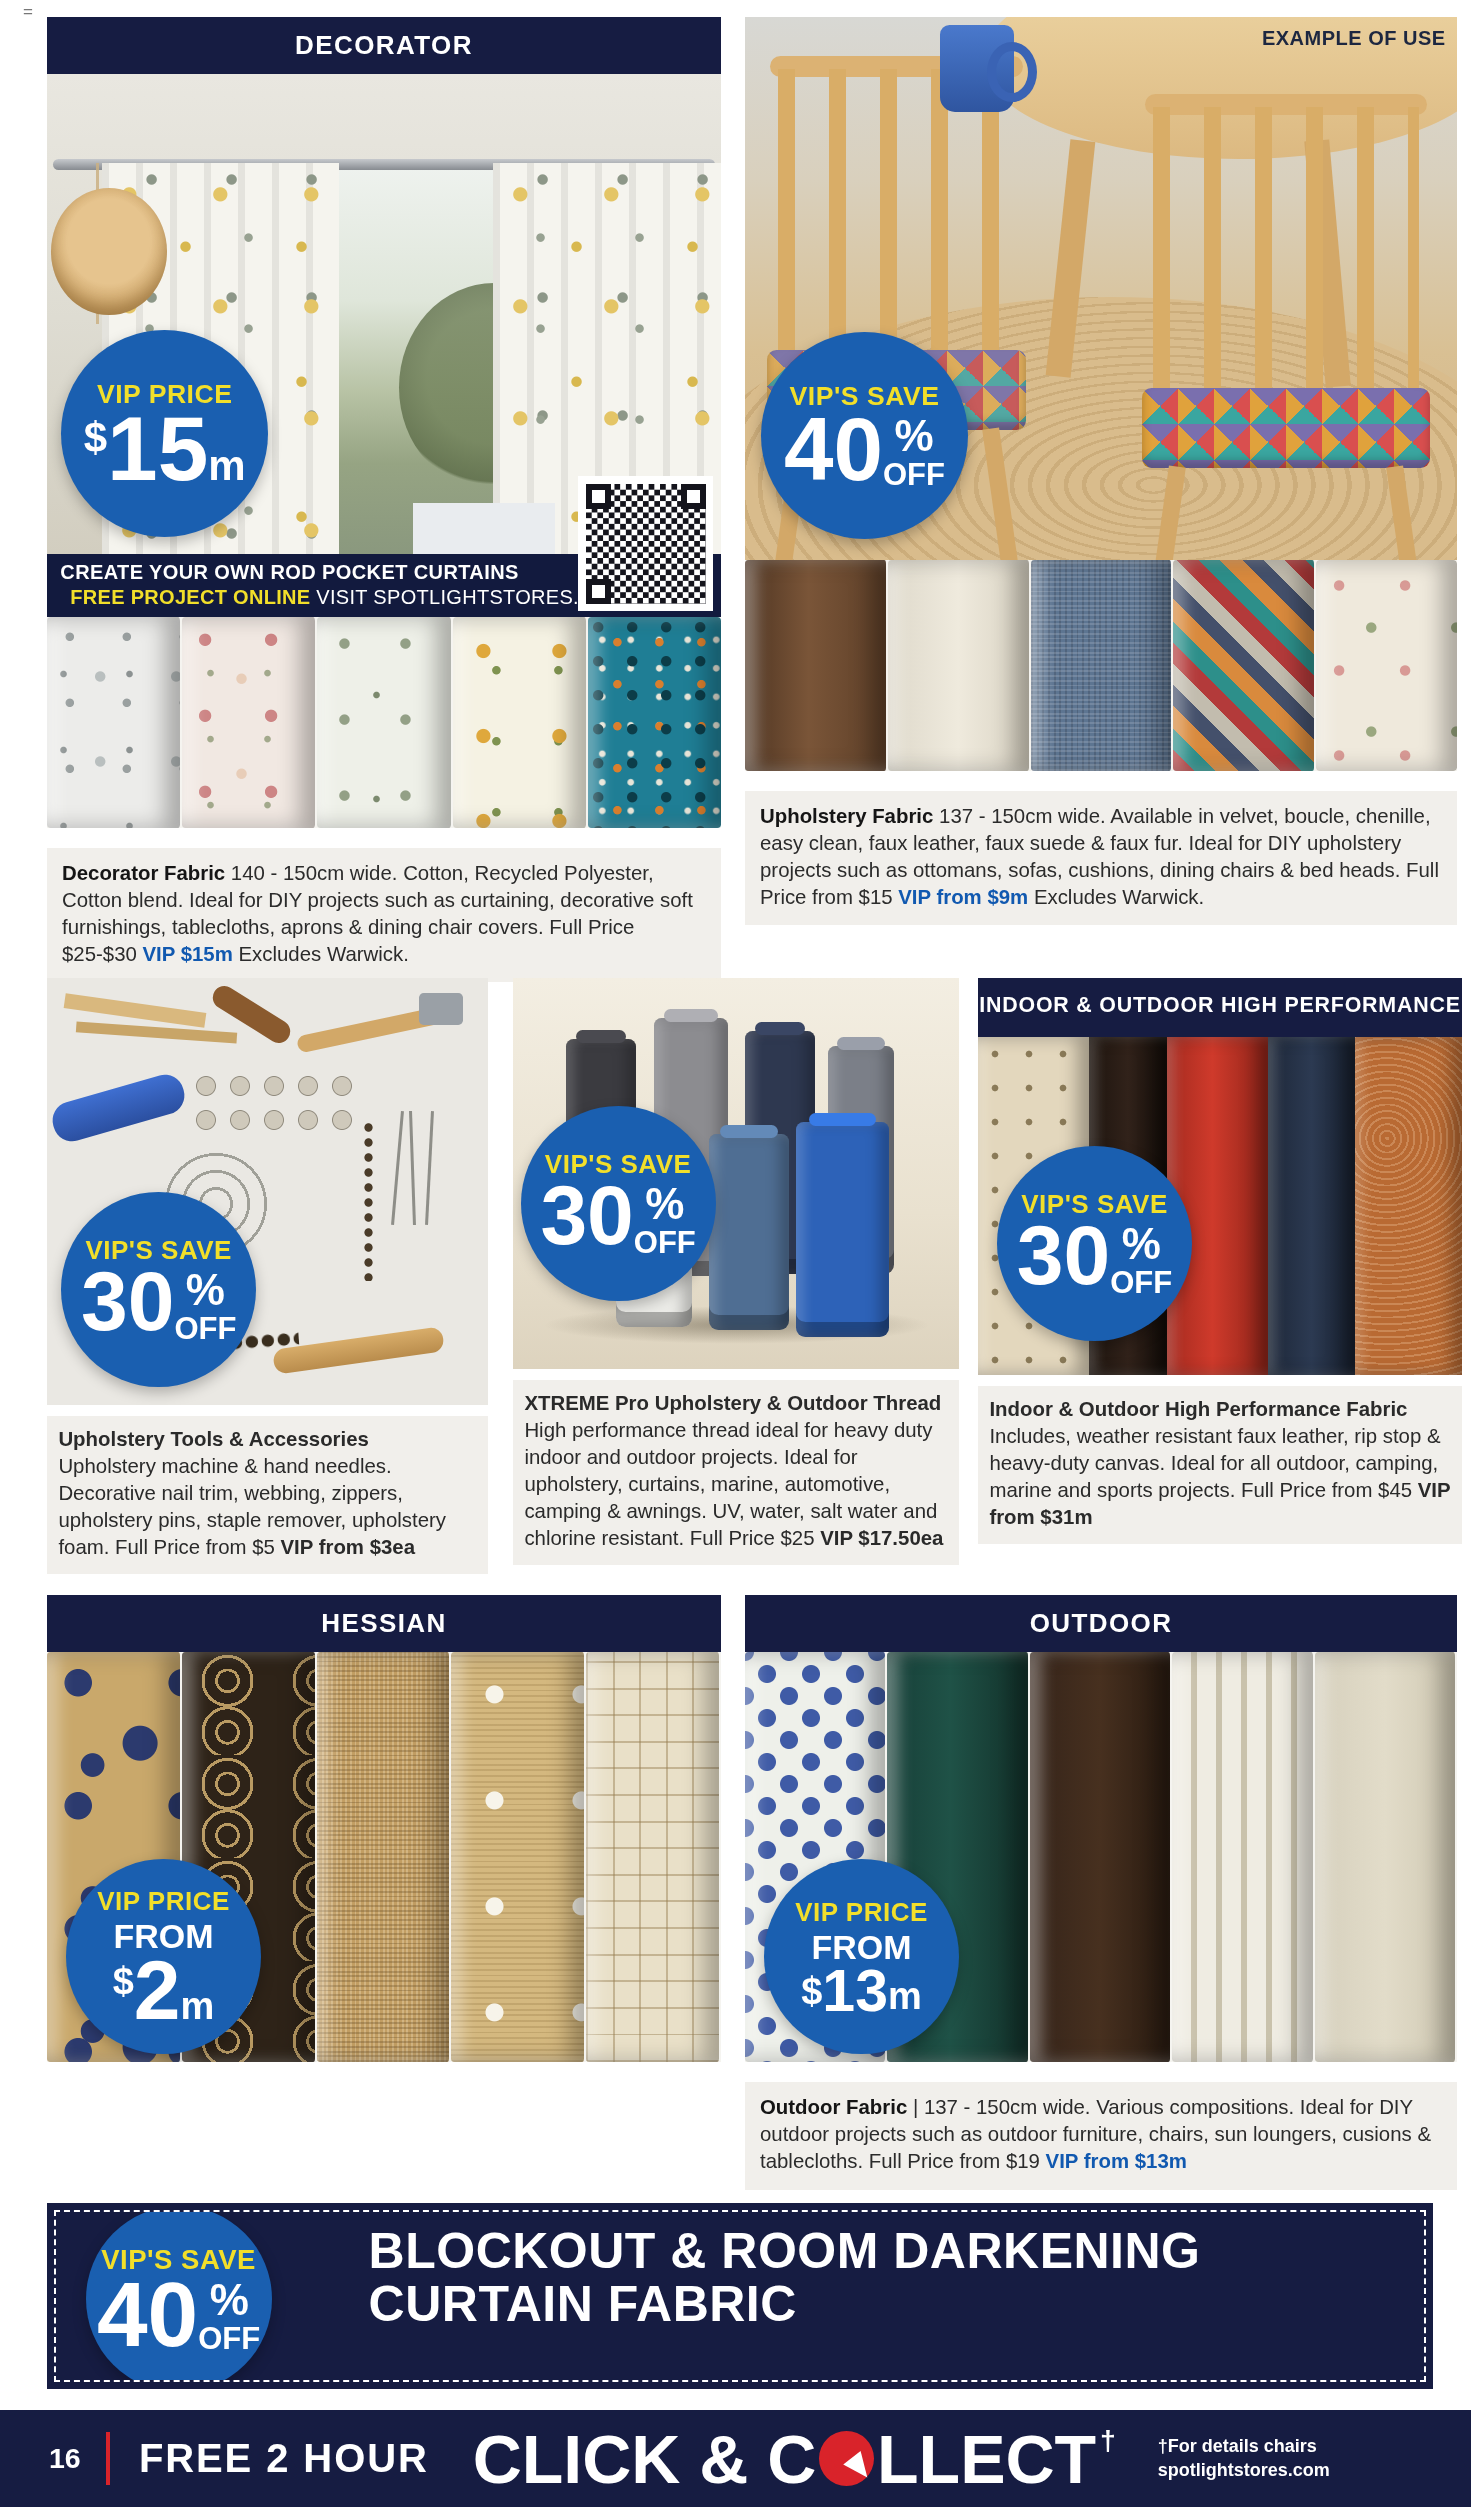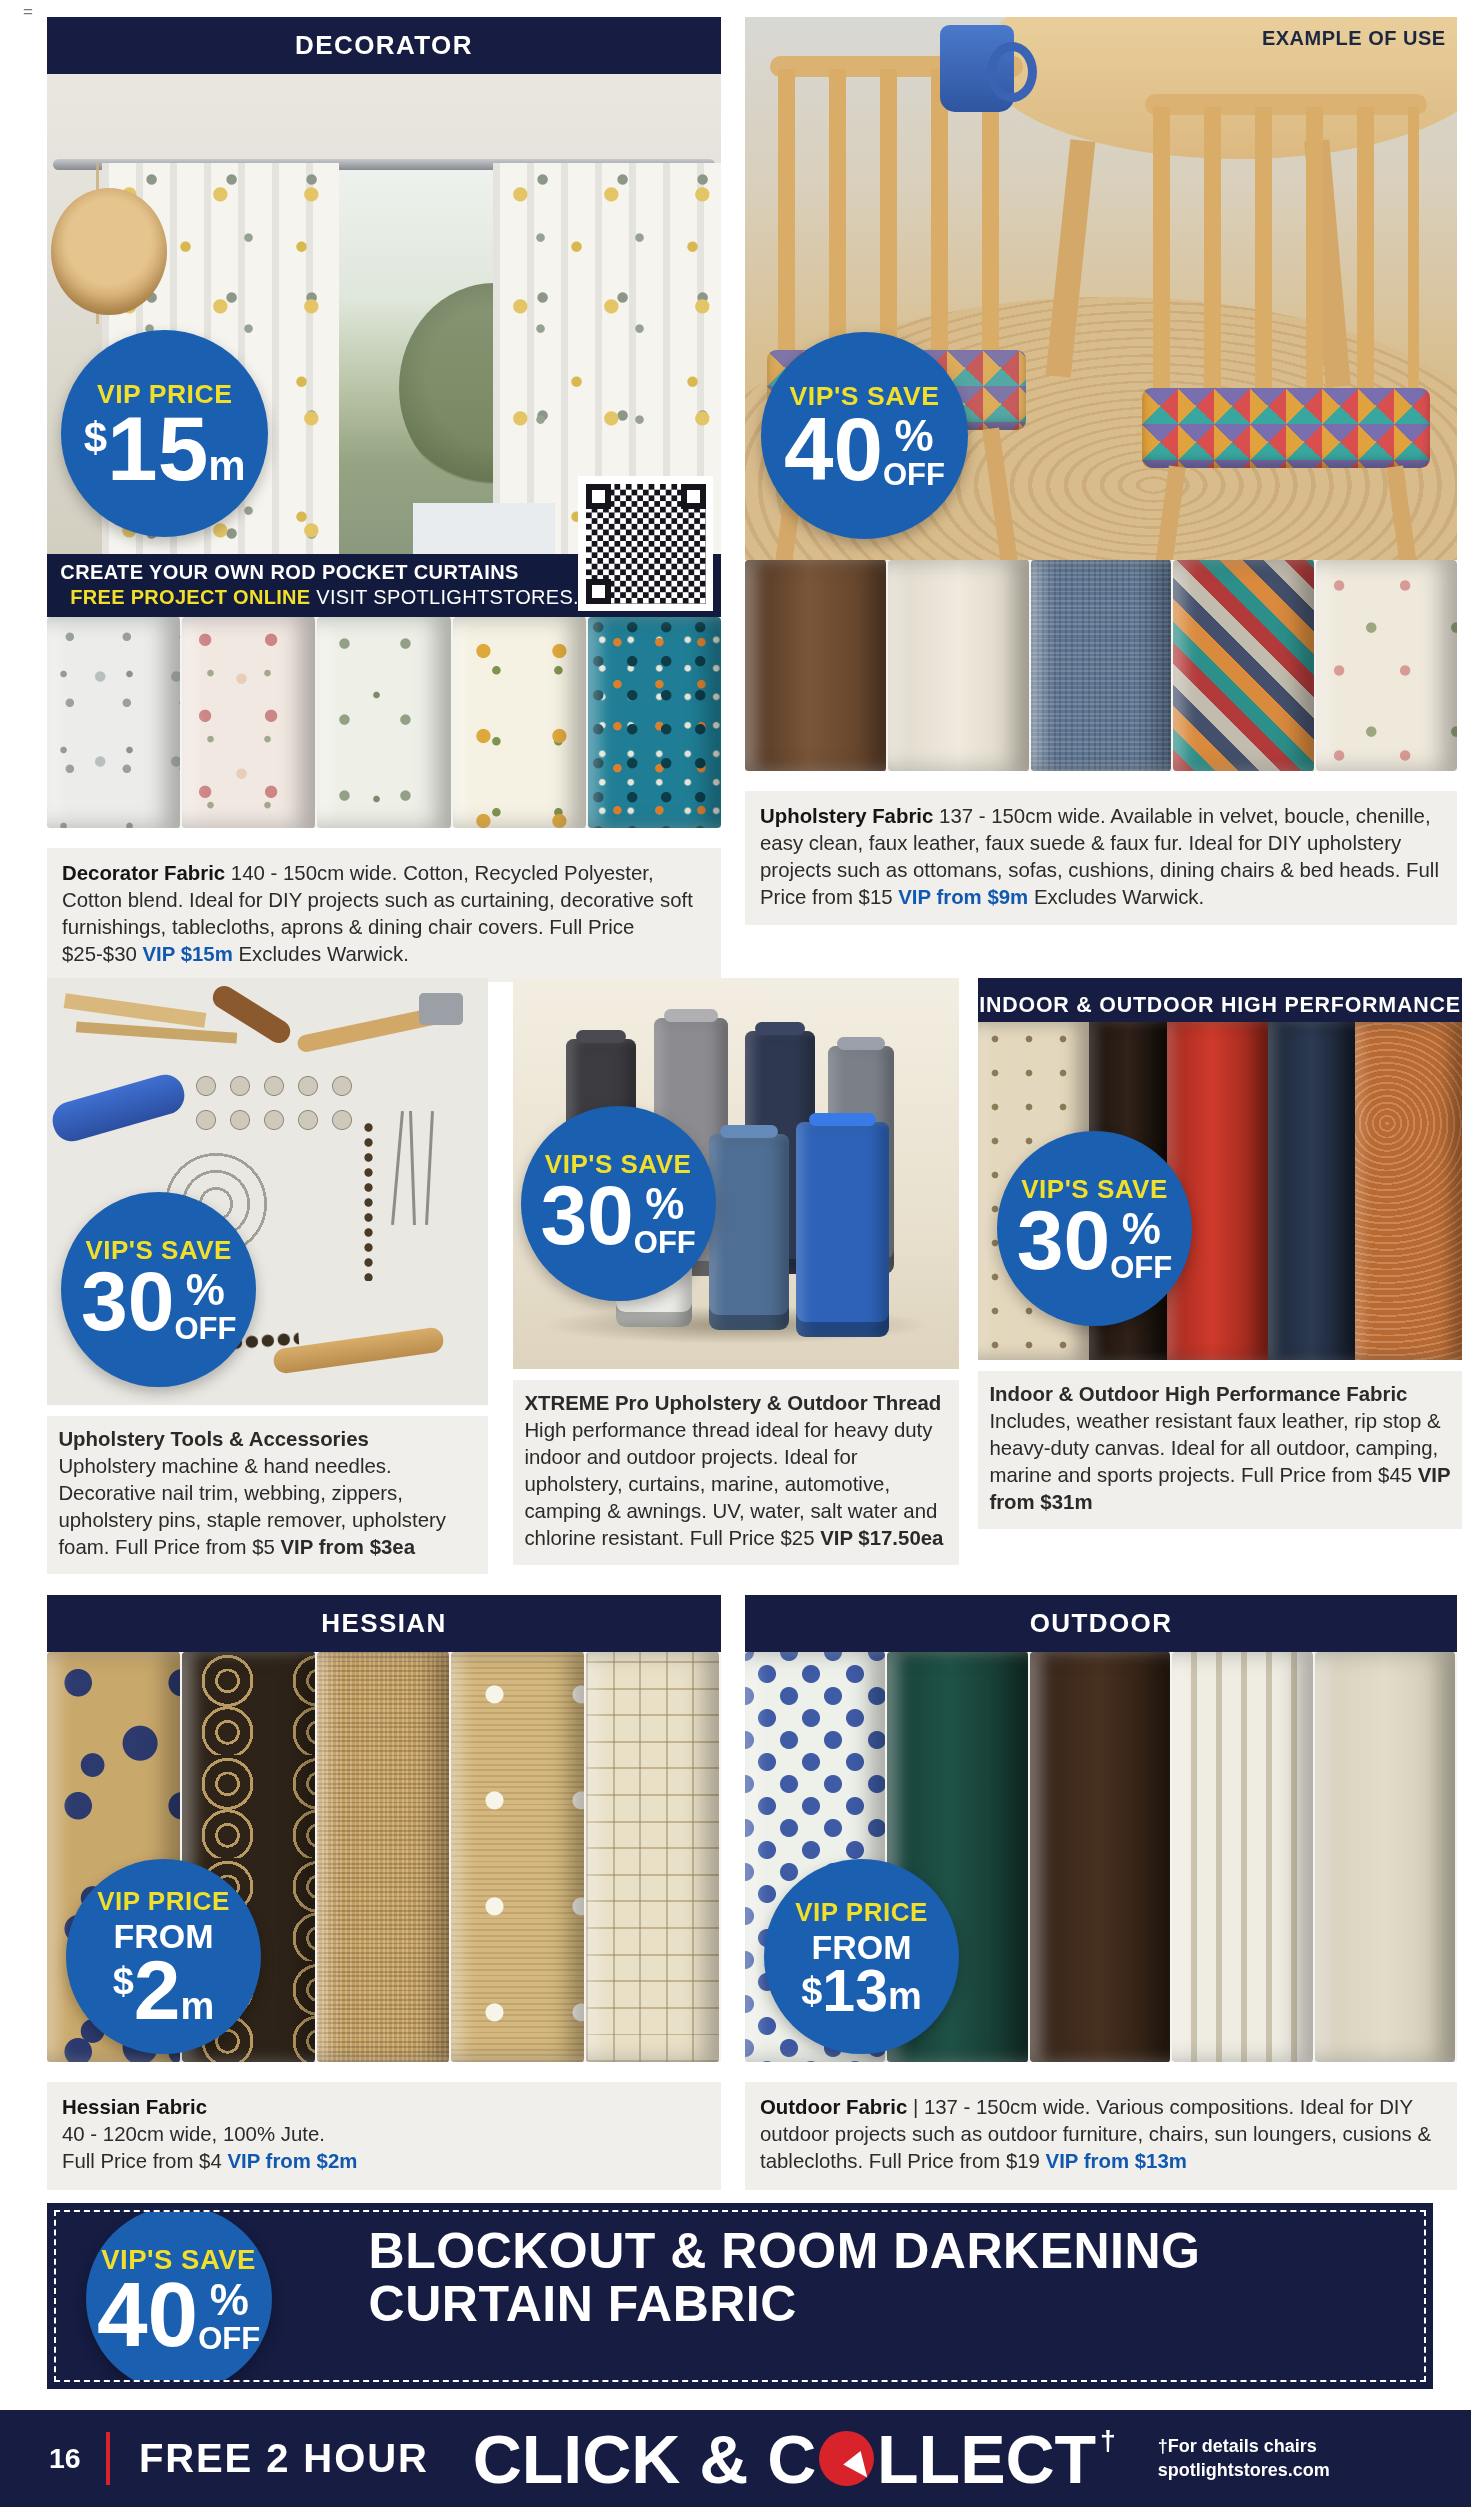--- a/index.html
+++ b/index.html
@@ -142,21 +142,21 @@
   .spool:before{content:"";position:absolute;left:14%;right:14%;top:-9.5px;height:13.3px;border-radius:6.6px;background:inherit;filter:brightness(1.25);}
   .sp1{left:53px;top:61px;width:70px;height:237px;background:#3b3b40;}
   .sp2{left:141px;top:40px;width:74px;height:258px;background:#8c8c90;}
   .sp3{left:232px;top:53px;width:70px;height:243px;background:#2e3850;}
   .sp4{left:315px;top:68px;width:66px;height:228px;background:#7b7f88;}
   .sp5{left:103px;top:167px;width:76px;height:182px;background:#ebebe7;}
   .sp6{left:196px;top:156px;width:80px;height:196px;background:#4f6e93;}
   .sp7{left:283px;top:144px;width:93px;height:215px;background:#2d62b8;}
 
   #perf{left:978px;top:978px;width:484px;}
-  #perf .hdr{height:44px;line-height:55px;font-size:21.4px;letter-spacing:0.8px;}
+  #perf .hdr{height:59px;line-height:55px;font-size:21.4px;letter-spacing:0.8px;}
   .perf-img{height:338px;display:flex;}
   .p-roll{box-shadow:inset -11.4px 0 17px rgba(0,0,0,.3), inset 7.6px 0 11.4px rgba(255,255,255,.2);}
   .p1{flex-basis:23%;background-color:#e3d7bd;background-image:radial-gradient(circle,#8a7a58 2.8px,transparent 3.8px);background-size:34px 34px;}
   .p2{flex-basis:16%;background:linear-gradient(90deg,#1d140e,#31221a 50%,#120c08);}
   .p3{flex-basis:21%;background:linear-gradient(90deg,#a32a1f,#cf3a2b 45%,#8f2419);}
   .p4{flex-basis:18%;background:linear-gradient(90deg,#1d2738,#2c3a52 50%,#161e2c);}
   .p5{flex-basis:22%;background-color:#b96a33;background-image:repeating-radial-gradient(circle at 30% 30%,rgba(255,225,190,.25) 0 1.9px,transparent 1.9px 6.6px);}
 
   .mid-desc{font-size:20.4px;line-height:1.32;margin-top:11.4px;padding:9.5px 11.4px 13.3px;background:#f1efeb;}
 
@@ -387,21 +387,20 @@
       <div class="circle-badge badge-md" style="left:19px;top:207px;">
         <div class="b-label">VIP PRICE</div>
         <div class="from">FROM</div>
         <div class="price-line">
           <span class="cur">$</span>
           <span class="amt">2</span>
           <span class="unit">m</span>
         </div>
       </div>
     </div>
-    <p class="desc"><b>Hessian Fabric</b><br><span>40 - 120cm wide, 100% Jute.</span><br><span>Full Price from $4 </span><b class="vip">VIP from $2m</b></p>
   </section>
 
   <section class="sec" id="outdoor-sec">
     <div class="hdr">OUTDOOR</div>
     <div class="img rolls bottom-img">
       <div class="roll o1"></div>
       <div class="roll o2"></div>
       <div class="roll o3"></div>
       <div class="roll o4"></div>
       <div class="roll o5"></div>

